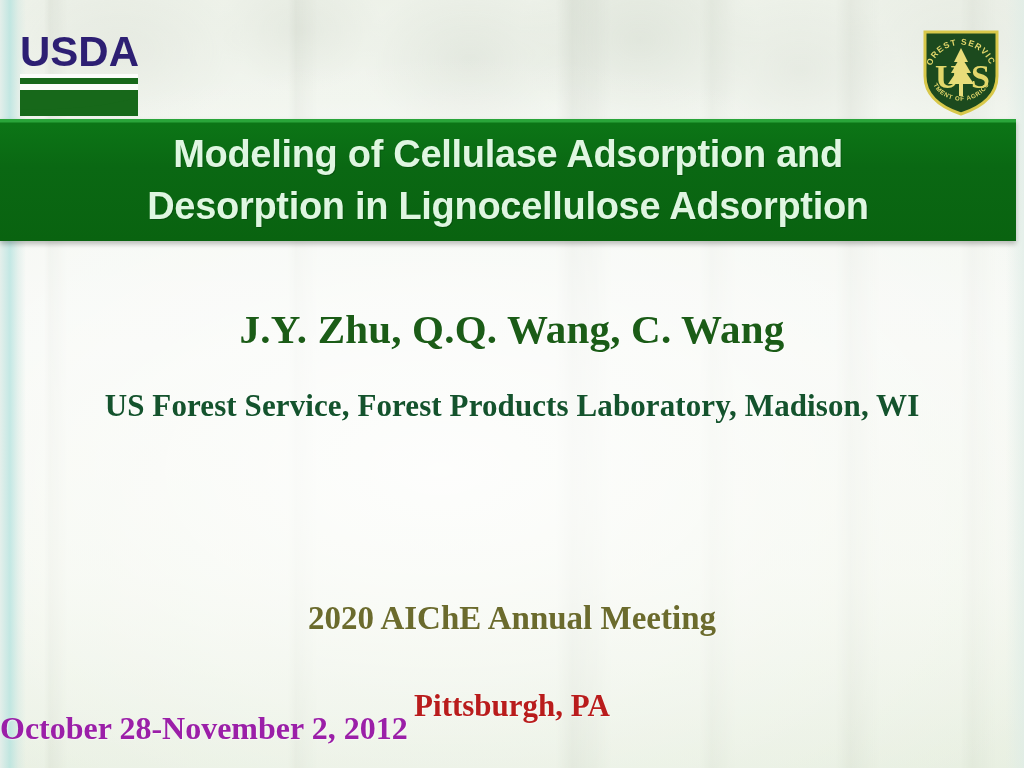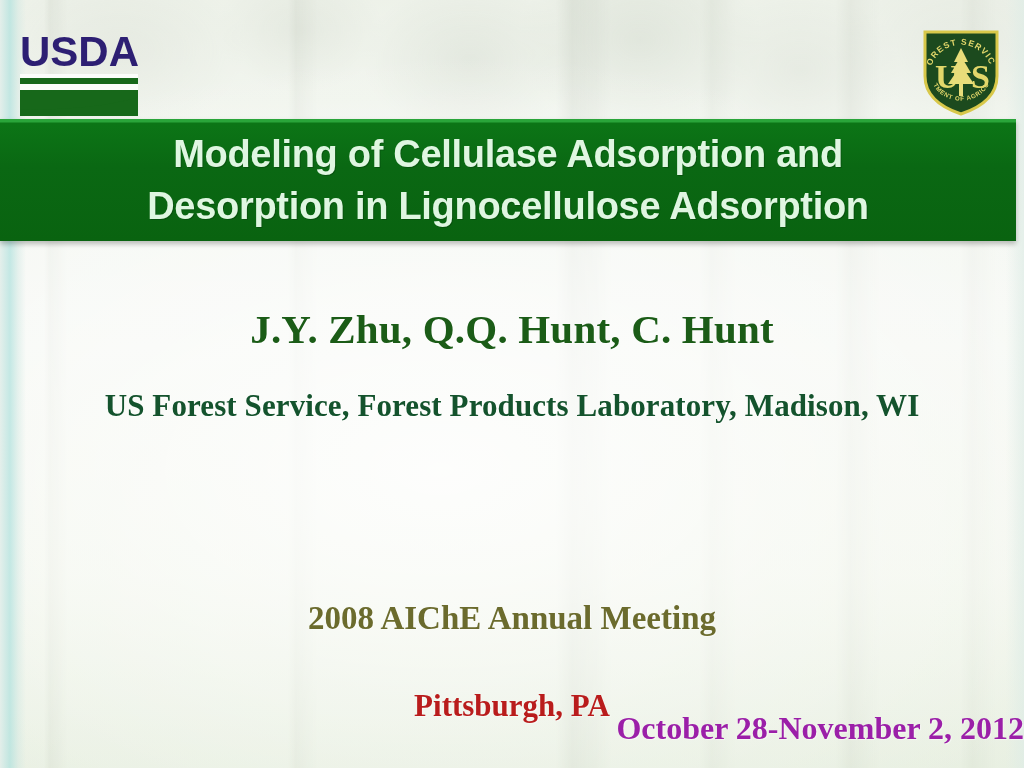--- a/index.html
+++ b/index.html
@@ -222,21 +222,21 @@
     font-weight: bold;
     font-size: 31px;
     color: #b91c1c;
     text-shadow: 1px 1px 1px rgba(255,255,255,.5);
   }
   .dates {
     position: absolute;
     left: 0;
     right: 0;
     top: 710px;
-    text-align: right;
+    text-align: left;
     font-family: "Liberation Serif", serif;
     font-weight: bold;
     font-size: 32px;
     color: #9b1fa8;
     text-shadow: 1px 1px 1px rgba(255,255,255,.5);
   }
 </style>
 </head>
 <body>
 
@@ -282,20 +282,20 @@
         <textPath href="#arcBot" startOffset="50%" text-anchor="middle">DEPARTMENT OF AGRICULTURE</textPath>
       </text>
     </svg>
   </div>
 
   <div class="title-bar">
     <div class="title-line">Modeling of Cellulase Adsorption and</div>
     <div class="title-line">Desorption in Lignocellulose Adsorption</div>
   </div>
 
-  <div class="authors">J.Y. Zhu, Q.Q. Hunt, C. Hunt</div>
+  <div class="authors">J.Y. Zhu, Q.Q. Wang, C. Wang</div>
   <div class="affiliation">US Forest Service, Forest Products Laboratory, Madison, WI</div>
 
-  <div class="meeting">2008 AIChE Annual Meeting</div>
+  <div class="meeting">2020 AIChE Annual Meeting</div>
   <div class="city">Pittsburgh,  PA</div>
   <div class="dates">October 28-November 2, 2012</div>
 
 </div>
 
 </body></html>

